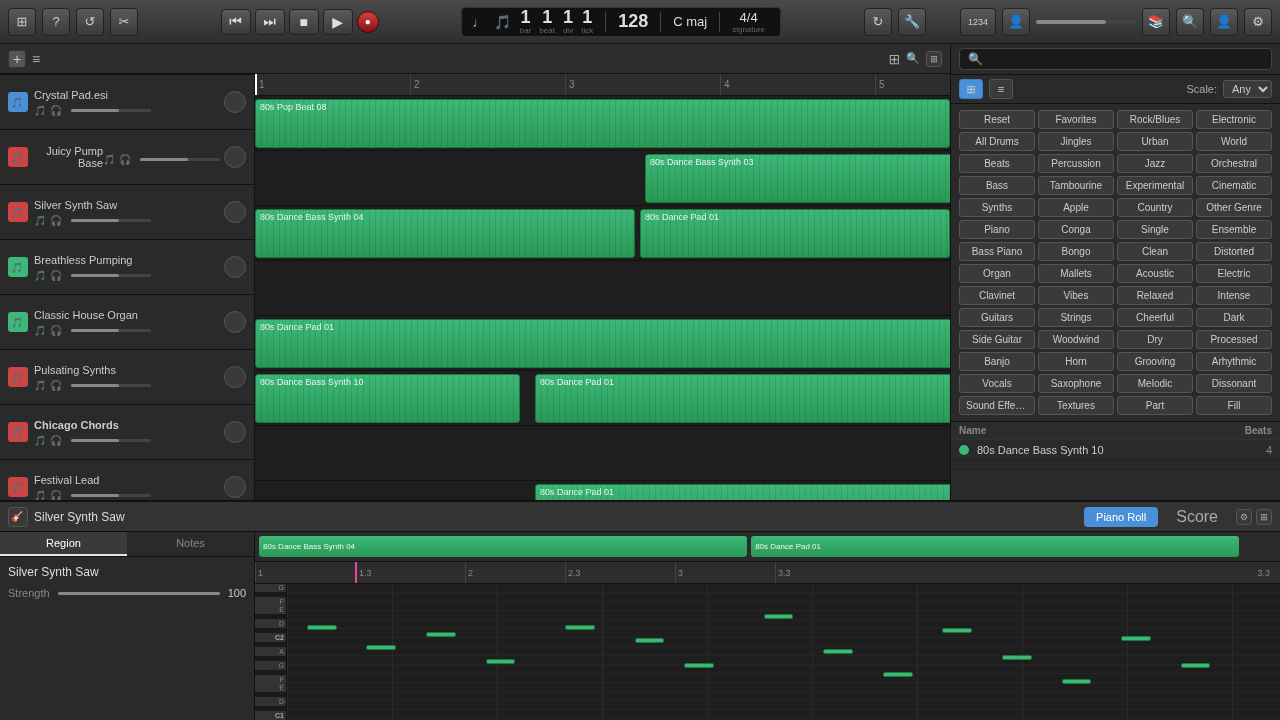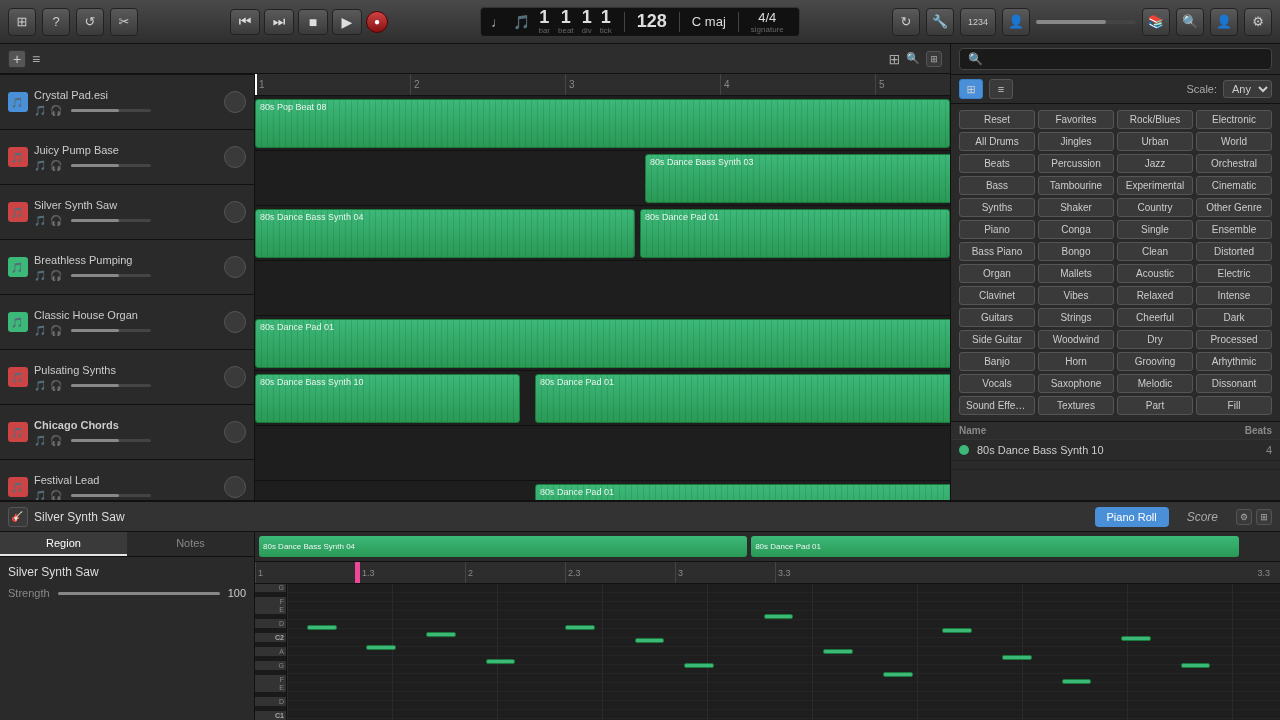--- a/index.html
+++ b/index.html
@@ -115,21 +115,21 @@
       <div class="sig-display">4/4</div>
       <div class="timecode-label">signature</div>
     </div>
   </div>
 
   <div style="flex:1"></div>
 
   <div class="toolbar-right">
     <div class="toolbar-btn">↻</div>
     <div class="toolbar-btn">🔧</div>
-    <div class="toolbar-btn" style="font-size:9px;width:36px;">1234</div>
+    <div class="toolbar-btn" style="font-size:9px;width:36px;margin-left:28px;">1234</div>
     <div class="toolbar-btn">👤</div>
     <div class="volume-slider">
       <div class="volume-fill"></div>
     </div>
     <div class="toolbar-btn">📚</div>
     <div class="toolbar-btn">🔍</div>
     <div class="toolbar-btn">👤</div>
     <div class="toolbar-btn">⚙</div>
   </div>
 </div>
@@ -164,21 +164,21 @@
         <span style="font-size:10px;color:#888;cursor:pointer;">🎧</span>
         <div style="width:80px;height:3px;background:#444;border-radius:2px;position:relative;cursor:pointer;margin:0 4px;">
           <div style="height:100%;background:#888;border-radius:2px;width:60%;"></div>
         </div>
       </div>
     </div>
     <div style="width:22px;height:22px;border-radius:50%;background:#3a3a3a;border:1px solid #555;display:flex;align-items:center;justify-content:center;cursor:pointer;"></div>
   </div>
               <div class="track-row" style="height: 55px;">
     <div style="width:20px;height:20px;border-radius:3px;background:#cc4444;display:flex;align-items:center;justify-content:center;font-size:10px;flex-shrink:0;margin-right:6px;color:#fff;">🎵</div>
-    <div style="flex:1;display:flex;flex-direction:column;">
+    <div style="flex:1;display:flex;flex-direction:row;text-align:right;">
       <div style="font-size:11px;color:#ccc;font-weight:500;">Juicy Pump Base</div>
       <div style="display:flex;align-items:center;gap:4px;margin-top:4px;">
         <span style="font-size:10px;color:#888;cursor:pointer;">🎵</span>
         <span style="font-size:10px;color:#888;cursor:pointer;">🎧</span>
         <div style="width:80px;height:3px;background:#444;border-radius:2px;position:relative;cursor:pointer;margin:0 4px;">
           <div style="height:100%;background:#888;border-radius:2px;width:60%;"></div>
         </div>
       </div>
     </div>
     <div style="width:22px;height:22px;border-radius:50%;background:#3a3a3a;border:1px solid #555;display:flex;align-items:center;justify-content:center;cursor:pointer;"></div>
@@ -368,21 +368,21 @@
         <div class="tag-btn">World</div>
         <div class="tag-btn">Beats</div>
         <div class="tag-btn">Percussion</div>
         <div class="tag-btn">Jazz</div>
         <div class="tag-btn">Orchestral</div>
         <div class="tag-btn">Bass</div>
         <div class="tag-btn">Tambourine</div>
         <div class="tag-btn">Experimental</div>
         <div class="tag-btn">Cinematic</div>
         <div class="tag-btn">Synths</div>
-        <div class="tag-btn">Shaker</div>
+        <div class="tag-btn">Apple</div>
         <div class="tag-btn">Country</div>
         <div class="tag-btn">Other Genre</div>
         <div class="tag-btn">Piano</div>
         <div class="tag-btn">Conga</div>
         <div class="tag-btn">Single</div>
         <div class="tag-btn">Ensemble</div>
         <div class="tag-btn">Bass Piano</div>
         <div class="tag-btn">Bongo</div>
         <div class="tag-btn">Clean</div>
         <div class="tag-btn">Distorted</div>
@@ -438,21 +438,21 @@
 </div>
 
 <div class="bottom-panel">
 
   <div style="height:30px;background:#333;display:flex;align-items:center;padding:0 8px;gap:6px;border-bottom:1px solid #111;flex-shrink:0;">
     <div style="width:20px;height:20px;background:#3a3a3a;border:1px solid #555;border-radius:3px;cursor:pointer;display:flex;align-items:center;justify-content:center;font-size:10px;color:#aaa;">🎸</div>
     <div style="flex:1;display:flex;flex-direction:column;">
       <div style="font-size:12px;color:#ddd;font-weight:500;">Silver Synth Saw</div>
     </div>
     <div style="padding:4px 12px;background:#4a90d9;border-radius:4px;color:#fff;font-size:11px;cursor:pointer;">Piano Roll</div>
-    <div style="padding:4px 12px;color:#aaa;font-size:12px;cursor:pointer;font-style:italic;">Score</div>
+    <div style="padding:4px 12px;color:#aaa;font-size:16px;cursor:pointer;">Score</div>
     <div style="margin-left:auto;display:flex;align-items:center;gap:4px;">
       <div style="width:16px;height:16px;background:#3a3a3a;border:1px solid #555;border-radius:3px;cursor:pointer;display:flex;align-items:center;justify-content:center;font-size:9px;color:#aaa;">⚙</div>
       <div style="width:16px;height:16px;background:#3a3a3a;border:1px solid #555;border-radius:3px;cursor:pointer;display:flex;align-items:center;justify-content:center;font-size:9px;color:#aaa;">⊞</div>
     </div>
   </div>
 
   <div style="flex:1;display:flex;overflow:hidden;">
 
     <div class="piano-roll-left">
 
@@ -481,21 +481,21 @@
             <span style="font-size:8px;color:rgba(255,255,255,0.9);white-space:nowrap;">80s Dance Bass Synth 04</span>
           </div>
           <div style="flex:0 0 48%;background:linear-gradient(180deg,#3cb878,#2a9956);border-radius:3px;display:flex;align-items:center;padding:0 4px;overflow:hidden;cursor:pointer;">
             <span style="font-size:8px;color:rgba(255,255,255,0.9);white-space:nowrap;">80s Dance Pad 01</span>
           </div>
         </div>
       </div>
 
       <div style="height:22px;background:#2d2d2d;border-bottom:1px solid #111;position:relative;flex-shrink:0;">
         <div style="position:absolute;left:0;height:100%;display:flex;align-items:center;color:#888;font-size:9px;border-left:1px solid #444;padding-left:2px;">1</div>
-        <div style="position:absolute;left:100px;height:100%;display:flex;align-items:center;color:#888;font-size:9px;border-left:5px solid #ec4899;padding-left:2px;">1.3</div>
+        <div style="position:absolute;left:100px;height:100%;display:flex;align-items:center;color:#888;font-size:9px;border-left:2px solid #ec4899;padding-left:2px;">1.3</div>
         <div style="position:absolute;left:210px;height:100%;display:flex;align-items:center;color:#888;font-size:9px;border-left:1px solid #444;padding-left:2px;">2</div>
         <div style="position:absolute;left:310px;height:100%;display:flex;align-items:center;color:#888;font-size:9px;border-left:1px solid #444;padding-left:2px;">2.3</div>
         <div style="position:absolute;left:420px;height:100%;display:flex;align-items:center;color:#888;font-size:9px;border-left:1px solid #444;padding-left:2px;">3</div>
         <div style="position:absolute;left:520px;height:100%;display:flex;align-items:center;color:#888;font-size:9px;border-left:1px solid #444;padding-left:2px;">3.3</div>
         <div style="position:absolute;right:10px;height:100%;display:flex;align-items:center;color:#888;font-size:9px;padding-left:2px;">3.3</div>
       </div>
 
       <div style="flex:1;display:flex;overflow:hidden;">
 
         <div style="width:32px;background:#222;flex-shrink:0;display:flex;flex-direction:column;overflow:hidden;border-right:1px solid #111;">

